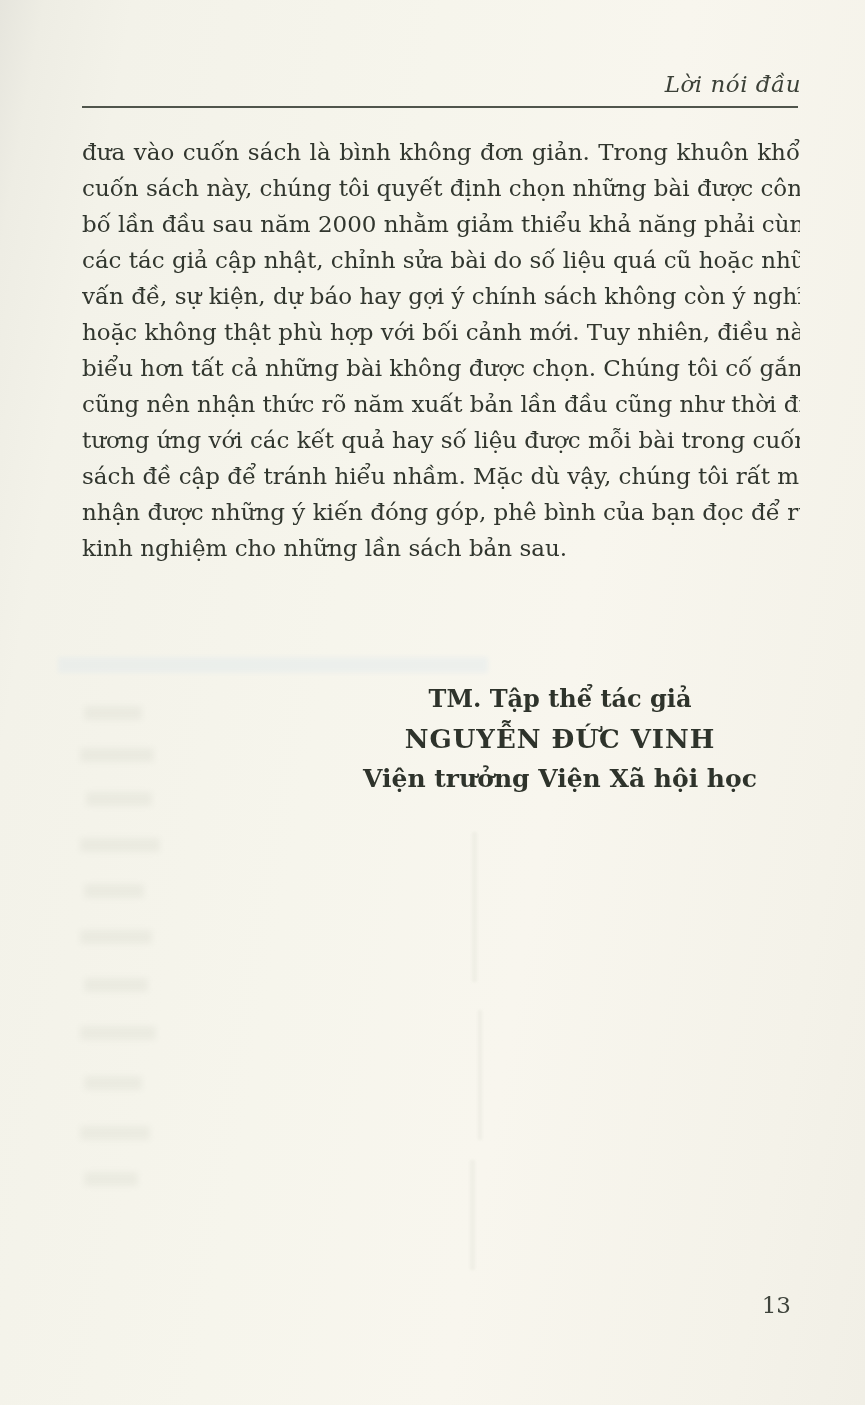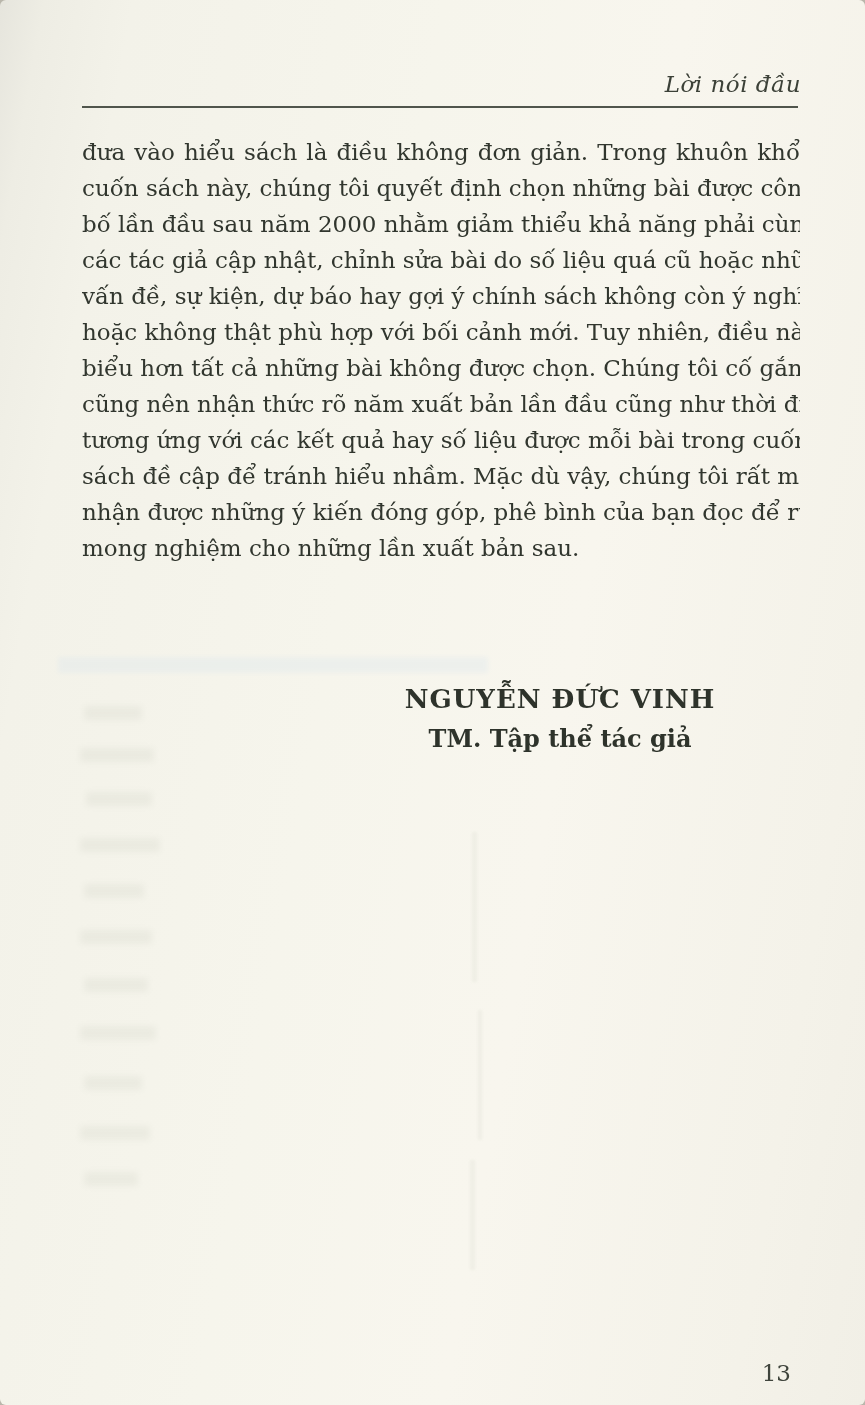--- a/index.html
+++ b/index.html
@@ -11,21 +11,20 @@
   .page {
     position: relative;
     width: 865px;
     height: 1405px;
     margin: 0 auto;
     overflow: hidden;
     background: linear-gradient(100deg,
       #e6e5dd 0%, #eeede4 4%, #f3f2e9 12%,
       #f6f5ec 40%, #f8f6ee 62%, #f4f2e9 88%, #f1efe6 100%);
     color: #31362e;
-    border-radius: 6px;
   }
   .running-header {
     position: absolute;
     top: 71px;
     right: 64px;
     font-style: italic;
     font-size: 23px;
     letter-spacing: 0.5px;
     color: #3c4138;
   }
@@ -64,21 +63,21 @@
     width: 480px;
     text-align: center;
     font-weight: bold;
     color: #2e332b;
   }
   .sig-onbehalf { font-size: 24px; line-height: 40px; }
   .sig-name     { font-size: 26px; line-height: 40px; letter-spacing: 1px; }
   .sig-title    { font-size: 25px; line-height: 40px; }
   .page-number {
     position: absolute;
-    top: 1360px;
+    top: 1292px;
     right: 74px;
     font-size: 23px;
     color: #3f443c;
   }
   
   .ghost {
     position: absolute;
     background: #99a08e;
     opacity: 0.10;
     filter: blur(3px);
@@ -103,39 +102,40 @@
 </head>
 <body>
 
 <div class="page">
 
   <div class="running-header">Lời nói đầu</div>
 
   <div class="header-rule"></div>
 
   <div class="body-text">
-    <div class="bline">đưa vào hiểu sách là điều không đơn giản. Trong khuôn khổ</div>
+    <div class="bline">đưa vào cuốn sách là bình không đơn giản. Trong khuôn khổ</div>
     <div class="bline">cuốn sách này, chúng tôi quyết định chọn những bài được công</div>
     <div class="bline">bố lần đầu sau năm 2000 nhằm giảm thiểu khả năng phải cùng</div>
     <div class="bline">các tác giả cập nhật, chỉnh sửa bài do số liệu quá cũ hoặc những</div>
     <div class="bline">vấn đề, sự kiện, dự báo hay gợi ý chính sách không còn ý nghĩa</div>
     <div class="bline">hoặc không thật phù hợp với bối cảnh mới. Tuy nhiên, điều này</div>
     <div class="bline">biểu hơn tất cả những bài không được chọn. Chúng tôi cố gắng</div>
     <div class="bline">cũng nên nhận thức rõ năm xuất bản lần đầu cũng như thời điểm</div>
     <div class="bline">tương ứng với các kết quả hay số liệu được mỗi bài trong cuốn</div>
     <div class="bline">sách đề cập để tránh hiểu nhầm. Mặc dù vậy, chúng tôi rất mong</div>
     <div class="bline">nhận được những ý kiến đóng góp, phê bình của bạn đọc để rút</div>
-    <div class="bline last">mong nghiệm cho những lần xuất bản sau.</div>
+    <div class="bline last">kinh nghiệm cho những lần sách bản sau.</div>
   </div>
 
   <div class="band" style="left:58px; top:657px; width:430px; height:16px;"></div>
 
   <div class="signature">
+    <div class="sig-line sig-onbehalf">TM. Tập thể tác giả</div>
     <div class="sig-line sig-name">NGUYỄN ĐỨC VINH</div>
-    <div class="sig-line sig-onbehalf">TM. Tập thể tác giả</div>
+    <div class="sig-line sig-title">Viện trưởng Viện Xã hội học</div>
   </div>
 
   <div class="ghost" style="left:84px; top:706px;  width:58px; height:14px;"></div>
   <div class="ghost" style="left:80px; top:748px;  width:74px; height:14px;"></div>
   <div class="ghost" style="left:86px; top:792px;  width:66px; height:14px;"></div>
   <div class="ghost" style="left:80px; top:838px;  width:80px; height:14px;"></div>
   <div class="ghost" style="left:84px; top:884px;  width:60px; height:14px;"></div>
   <div class="ghost" style="left:80px; top:930px;  width:72px; height:14px;"></div>
   <div class="ghost" style="left:84px; top:978px;  width:64px; height:14px;"></div>
   <div class="ghost" style="left:80px; top:1026px; width:76px; height:14px;"></div>

